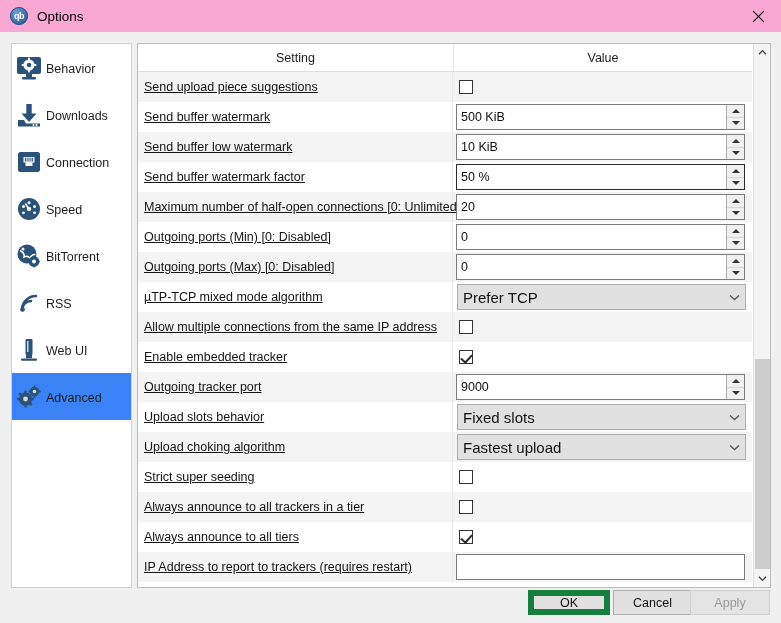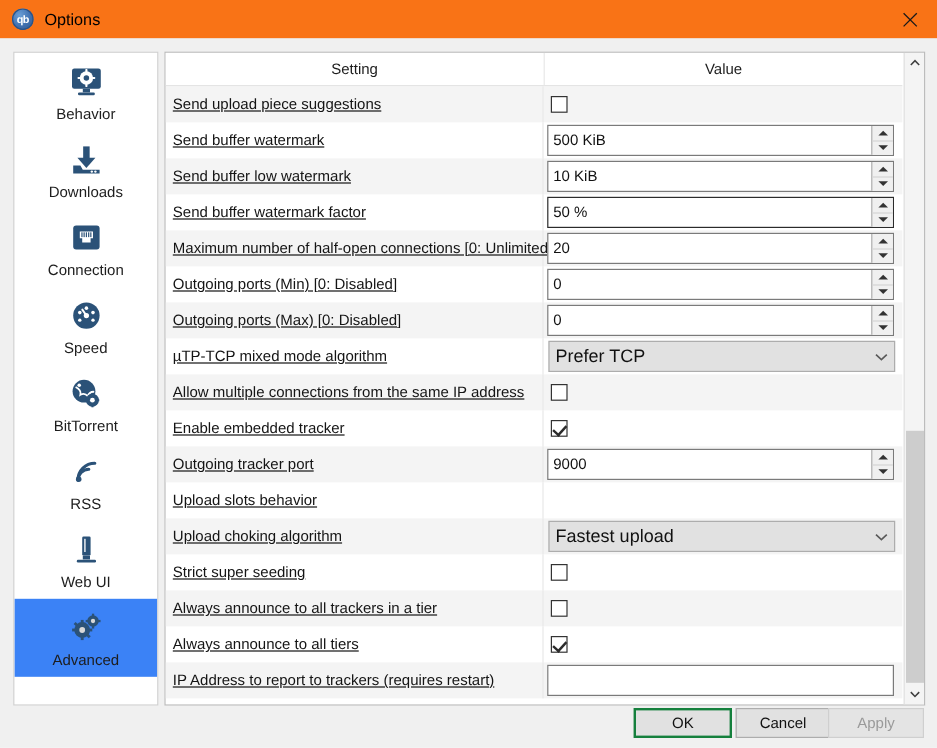--- a/index.html
+++ b/index.html
@@ -8,21 +8,21 @@
     overflow: hidden;
     background: #f0f0f0;
     font-family: "Liberation Sans", sans-serif;
   }
   body { position: relative; }
 
   
   .titlebar {
     position: absolute; left: 0; top: 0;
     width: 781px; height: 32px;
-    background: #f97316;
+    background: #f9a8d4;
     border-bottom: 1px solid #e4e4e4;
     display: flex; align-items: center;
   }
   .title-icon {
     width: 18px; height: 18px; margin-left: 10px; margin-right: 9px;
     border-radius: 50%;
     background: radial-gradient(circle at 35% 32%, #6b9fd6 0%, #3f6fae 55%, #2e568c 100%);
     position: relative;
     box-shadow: 0 0 0 1px #2c5386 inset;
     flex: 0 0 auto;
@@ -56,21 +56,21 @@
   .sidebar {
     position: absolute; left: 11px; top: 11px;
     width: 119px; height: 543px;
     background: #ffffff;
     border: 1px solid #d0d0d0;
     overflow: hidden;
   }
   .side-item {
     width: 100%;
     padding: 7px 0 6px 0;
-    display: flex; flex-direction: column; align-items: center;
+    display: flex; flex-direction: row; align-items: center;
     cursor: default;
   }
   .side-item.selected { background: #3b82f6; }
   .side-icon {
     width: 34px; height: 34px;
     display: flex; align-items: center; justify-content: center;
   }
   .side-label {
     margin-top: 3px;
     font-size: 12.5px; color: #1d1d1d;
@@ -248,21 +248,21 @@
     height: 25px;
     display: flex; align-items: center; justify-content: center;
     font-size: 12.5px;
     background: #e1e1e1;
     border: 1px solid #adadad;
     box-sizing: border-box;
     color: #111111;
     cursor: default;
   }
   .btn.primary {
-    border: 2px solid #15803d;
+    border: 6px solid #15803d;
   }
   .btn.disabled {
     color: #9a9a9a;
     background: #e4e4e4;
     border-color: #cfcfcf;
   }
   #btn-ok { left: 528px; width: 82px; }
   #btn-cancel { left: 613px; width: 79px; text-align: right; }
   #btn-apply { left: 690px; width: 80px; }
 </style>
@@ -565,20 +565,30 @@
                   </div>
                   <div class="spin-dn">
                     <div class="tri-dn"></div>
                   </div>
                 </div>
               </div>
             </div>
           </div>
           <div class="trow">
             <div class="cell-setting">Upload slots behavior</div>
+            <div class="cell-value">
+              <div class="combo">
+                <div class="combo-text">Fixed slots</div>
+                <div class="combo-arrow">
+                  <svg width="11" height="7" viewBox="0 0 11 7">
+                    <path d="M1 1.6 L5.5 5.6 L10 1.6" stroke="#5a5a5a" stroke-width="1.4" fill="none"></path>
+                  </svg>
+                </div>
+              </div>
+            </div>
           </div>
           <div class="trow alt">
             <div class="cell-setting">Upload choking algorithm</div>
             <div class="cell-value">
               <div class="combo">
                 <div class="combo-text">Fastest upload</div>
                 <div class="combo-arrow">
                   <svg width="11" height="7" viewBox="0 0 11 7">
                     <path d="M1 1.6 L5.5 5.6 L10 1.6" stroke="#5a5a5a" stroke-width="1.4" fill="none"></path>
                   </svg>

